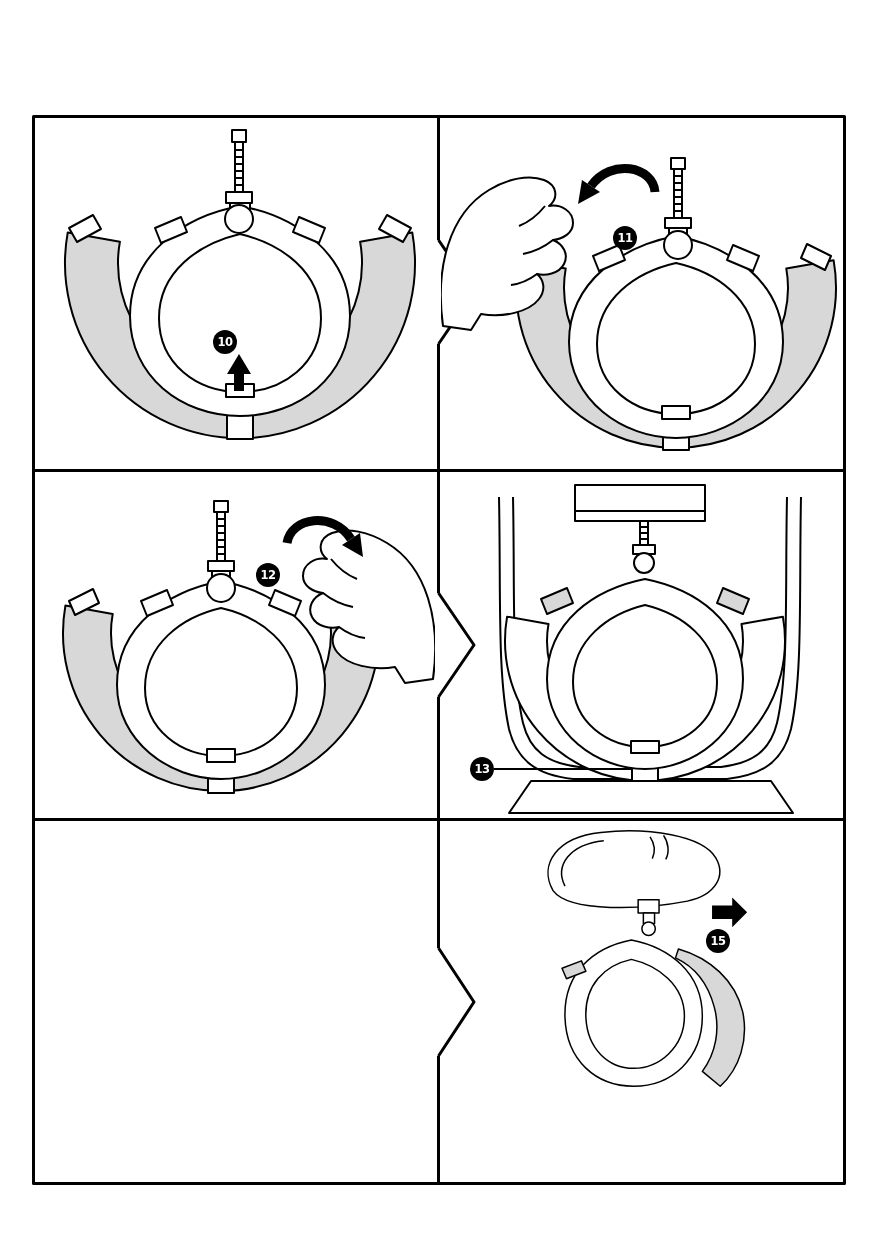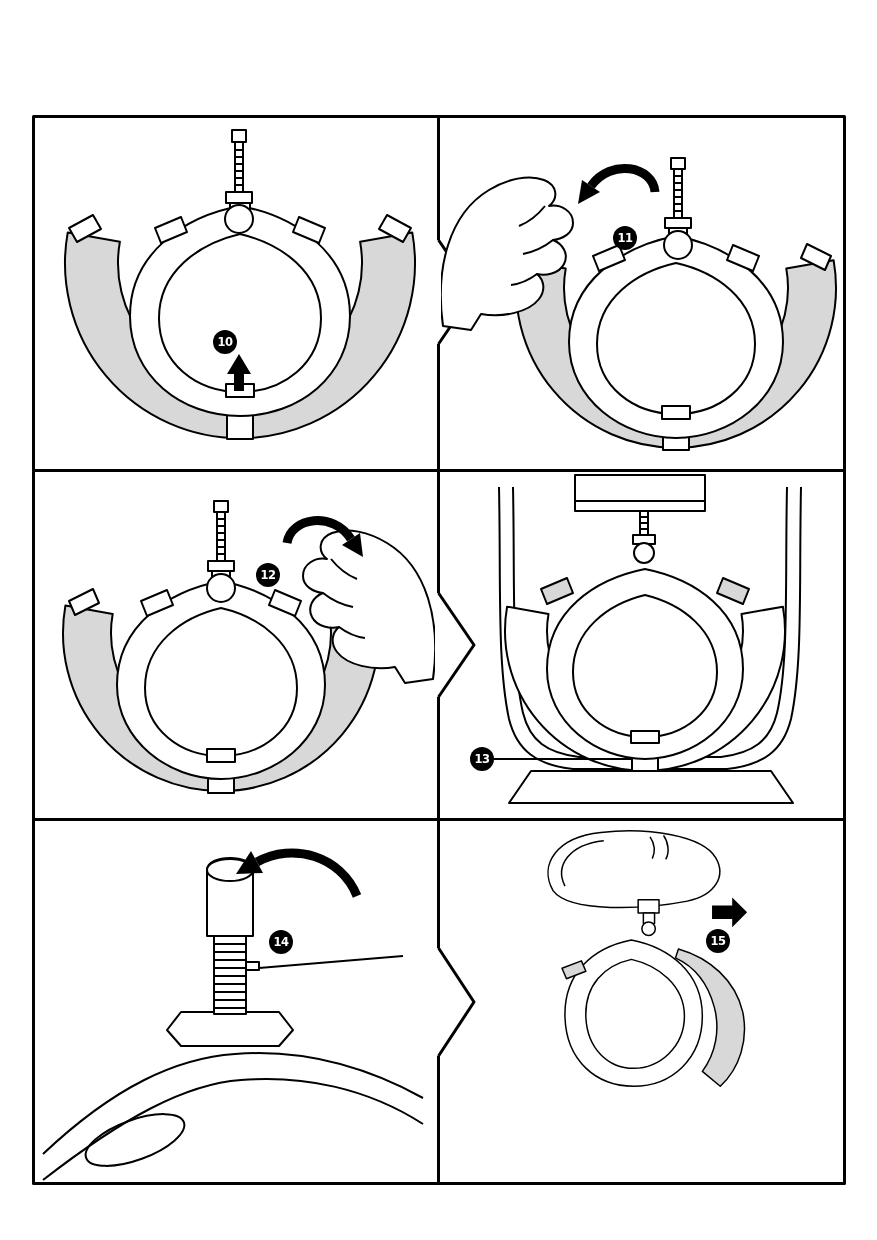--- a/index.html
+++ b/index.html
@@ -125,21 +125,21 @@
         <path class="ln" d="M296,86 C304,96 312,102 322,106 M288,120 C298,128 308,132 318,134 M304,154 C312,160 322,164 330,165"></path>
       </g>
       <g>
         <path class="thick" d="M252,70 C256,44 298,38 316,66"></path>
         <polygon class="blk" points="328,84 307,72 325,60"></polygon>
       </g>
     </svg>
     <div class="badge" style="left:221px;top:90px">12</div>
   </div>
 
-  <div class="panel" style="left:441px;top:473px;width:401px;height:344px">
+  <div class="panel" style="left:441px;top:483px;width:401px;height:344px">
     <svg viewBox="0 0 401 344">
       <g>
         <path class="ln" d="M58,14 C60,110 56,190 68,246 C76,278 96,292 132,296 L286,296 C322,292 342,278 350,246 C362,190 358,110 360,14"></path>
         <path class="ln" d="M72,14 C74,108 70,188 82,240 C89,268 106,280 138,284 L280,284 C312,280 329,268 336,240 C348,188 344,108 346,14"></path>
       </g>
       <g>
         <rect class="wh" x="134" y="2" width="130" height="36"></rect>
         <path class="ln" d="M134,28 H264"></path>
         <rect class="wh" x="199" y="38" width="8" height="24"></rect>
         <path class="ln" d="M198,44 h10 M198,50 h10 M198,56 h10"></path>
@@ -156,43 +156,20 @@
         <path class="shade" d="M100,116 L126,105 L132,120 L106,131 Z"></path>
         <path class="shade" d="M308,116 L282,105 L276,120 L302,131 Z"></path>
         <rect class="wh" x="190" y="258" width="28" height="12"></rect>
       </g>
       <polygon class="wh" points="90,298 330,298 352,330 68,330"></polygon>
       <line class="ln" x1="53" y1="286" x2="190" y2="286"></line>
     </svg>
     <div class="badge" style="left:29px;top:274px">13</div>
   </div>
 
-  <div class="panel" style="left:35px;top:822px;width:400px;height:359px">
-    <svg viewBox="0 0 400 359">
-      <g>
-        <path class="ln" d="M8,332 C80,264 142,236 200,232 C266,227 330,244 388,276"></path>
-        <path class="ln" d="M8,358 C88,296 150,262 206,258 C268,253 332,266 388,302"></path>
-        <ellipse class="ln" cx="100" cy="318" rx="52" ry="20" transform="rotate(-20 100 318)"></ellipse>
-      </g>
-      <g>
-        <polygon class="wh" points="146,190 244,190 258,208 244,224 146,224 132,208"></polygon>
-        <rect class="wh" x="179" y="112" width="32" height="80"></rect>
-        <path class="ln" d="M179,122 h32 M179,130 h32 M179,138 h32 M179,146 h32 M179,154 h32 M179,162 h32 M179,170 h32 M179,178 h32 M179,186 h32"></path>
-        <rect class="wh" x="211" y="140" width="13" height="8"></rect>
-        <path class="wh" d="M172,48 C172,32 218,32 218,48 L218,114 L172,114 Z"></path>
-        <ellipse class="wh" cx="195" cy="48" rx="23" ry="11"></ellipse>
-      </g>
-      <g>
-        <path class="thick" d="M322,74 C306,34 258,20 222,40"></path>
-        <polygon class="blk" points="201,52 216,29 228,51"></polygon>
-      </g>
-      <line class="ln" x1="224" y1="146" x2="368" y2="134"></line>
-    </svg>
-    <div class="badge" style="left:234px;top:108px">14</div>
-  </div>
 
   <div class="panel" style="left:441px;top:822px;width:401px;height:268px">
     <svg viewBox="0 0 401 359">
       <g>
         <path class="wh" d="M82,92 C62,56 88,20 146,14 C210,7 282,18 300,48 C314,72 300,98 262,106 C205,117 104,122 82,92 Z"></path>
         <path class="ln" d="M98,86 C84,58 104,30 150,25"></path>
         <path class="ln" d="M212,20 C218,29 219,40 215,49 M230,18 C237,28 238,41 233,50"></path>
       </g>
       <g>
         <rect class="wh" x="196" y="104" width="28" height="18"></rect>

